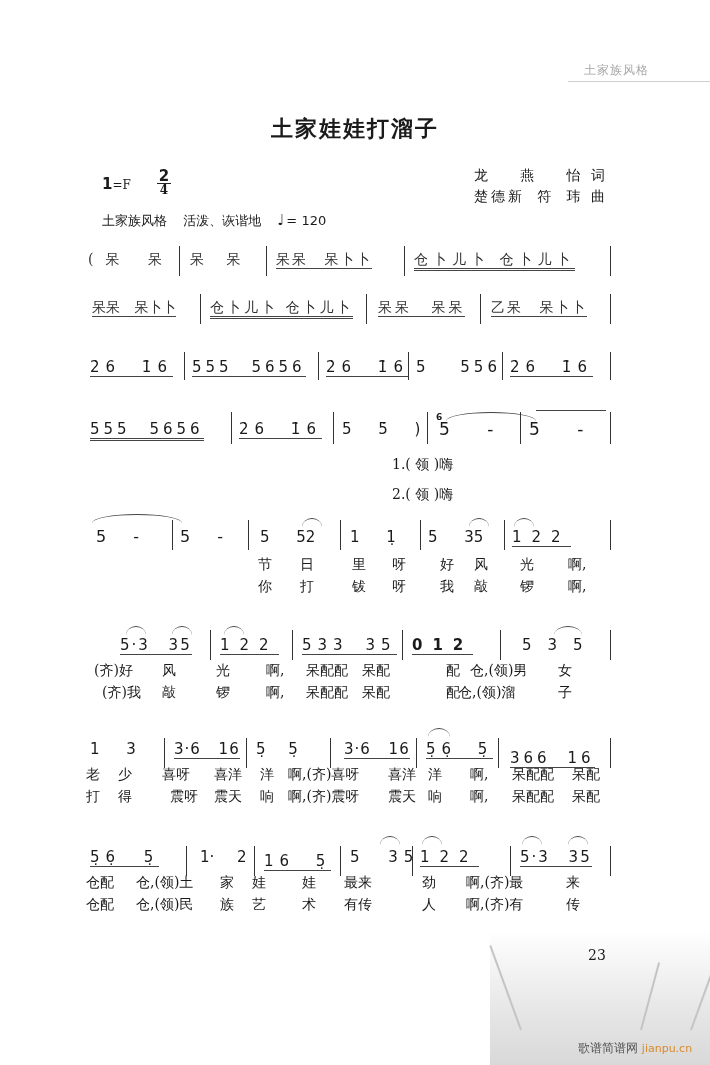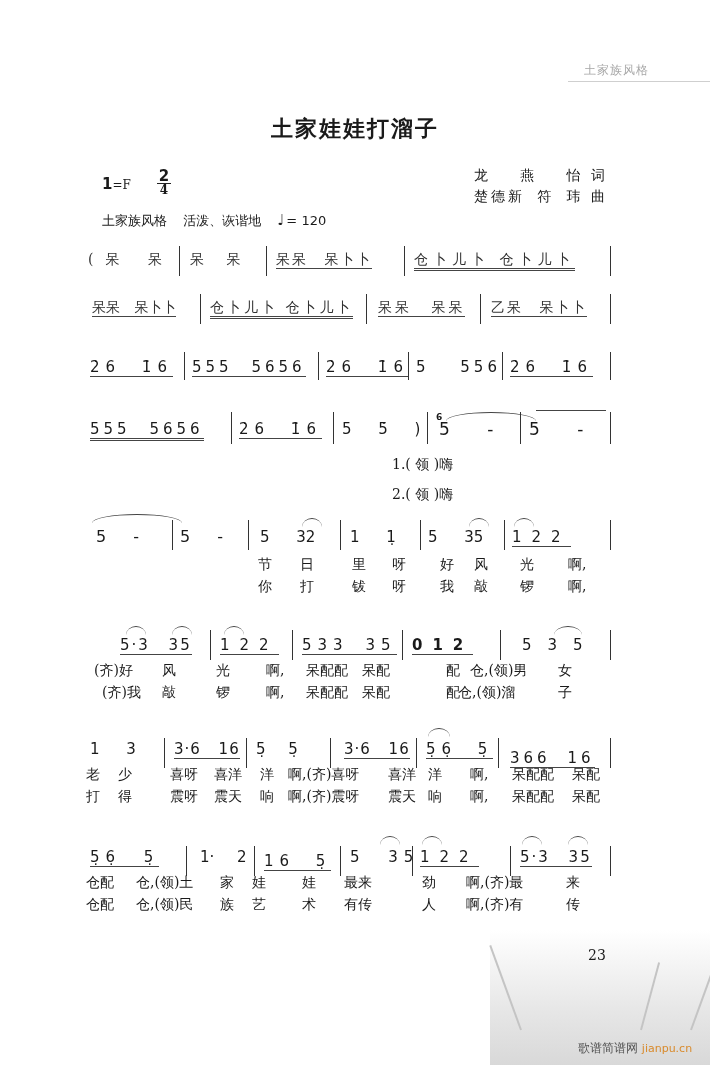--- a/index.html
+++ b/index.html
@@ -150,21 +150,21 @@
   <div class="lyric" style="left:306px;top:44px">1.( 领 )嗨</div>
   <div class="lyric" style="left:306px;top:74px">2.( 领 )嗨</div>
 </div>
 
 <div class="row" style="top:520px;height:80px">
   <div class="slur" style="left:6px;top:-6px;width:90px"></div>
   <span class="tok num" style="left:10px;top:8px;word-spacing:22px;font-size:16px">5 -</span>
   <div class="bar" style="left:86px;height:30px"></div>
   <span class="tok num" style="left:94px;top:8px;word-spacing:22px;font-size:16px">5 -</span>
   <div class="bar" style="left:162px;height:30px"></div>
-  <span class="tok num" style="left:174px;top:8px;word-spacing:22px">5 32</span>
+  <span class="tok num" style="left:174px;top:8px;word-spacing:22px">5 52</span>
   <div class="slur" style="left:216px;top:-2px;width:20px"></div>
   <div class="bar" style="left:254px;height:30px"></div>
   <span class="tok num" style="left:264px;top:8px;word-spacing:22px">1 1̣</span>
   <div class="bar" style="left:334px;height:30px"></div>
   <span class="tok num" style="left:342px;top:8px;word-spacing:22px">5 35</span>
   <div class="slur" style="left:383px;top:-2px;width:20px"></div>
   <div class="bar" style="left:418px;height:30px"></div>
   <span class="tok num ul1" style="left:426px;top:8px;letter-spacing:10px">122</span>
   <div class="slur" style="left:428px;top:-2px;width:20px"></div>
   <div class="bar" style="left:524px;height:30px"></div>
@@ -239,21 +239,21 @@
   <span class="tok num ul1" style="left:258px;top:2px;letter-spacing:1px;word-spacing:12px">3·6 16</span>
   <div class="bar" style="left:330px;height:30px"></div>
   <span class="tok num ul1" style="left:340px;top:2px;letter-spacing:6px;word-spacing:10px">5̣6̣ 5̣</span>
   <div class="slur" style="left:342px;top:-10px;width:22px"></div>
   <div class="bar" style="left:412px;height:30px"></div>
   <span class="tok num ul1" style="left:424px;top:11px;letter-spacing:4px;word-spacing:8px">366 16</span>
   <div class="bar" style="left:524px;height:30px"></div>
   <div class="lyric" style="left:0;top:28px">
     <span style="position:absolute;left:0">老</span>
     <span style="position:absolute;left:32px">少</span>
-    <span style="position:absolute;left:84px">喜呀</span>
+    <span style="position:absolute;left:76px">喜呀</span>
     <span style="position:absolute;left:128px">喜洋</span>
     <span style="position:absolute;left:174px">洋</span>
     <span style="position:absolute;left:202px">啊,(齐)喜呀</span>
     <span style="position:absolute;left:302px">喜洋</span>
     <span style="position:absolute;left:342px">洋</span>
     <span style="position:absolute;left:384px">啊,</span>
     <span style="position:absolute;left:426px">呆配配</span>
     <span style="position:absolute;left:486px">呆配</span>
   </div>
   <div class="lyric" style="left:0;top:50px">

